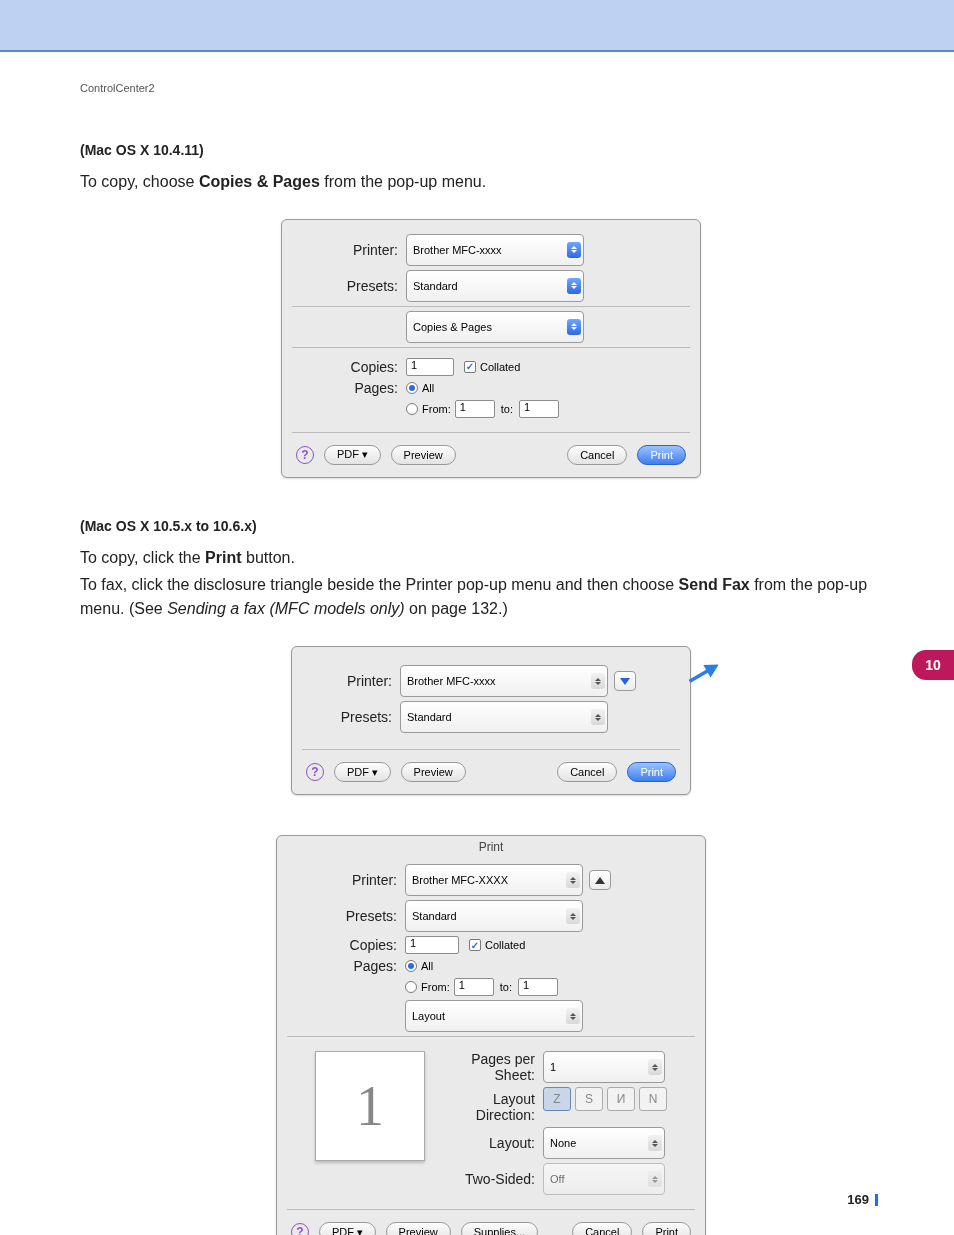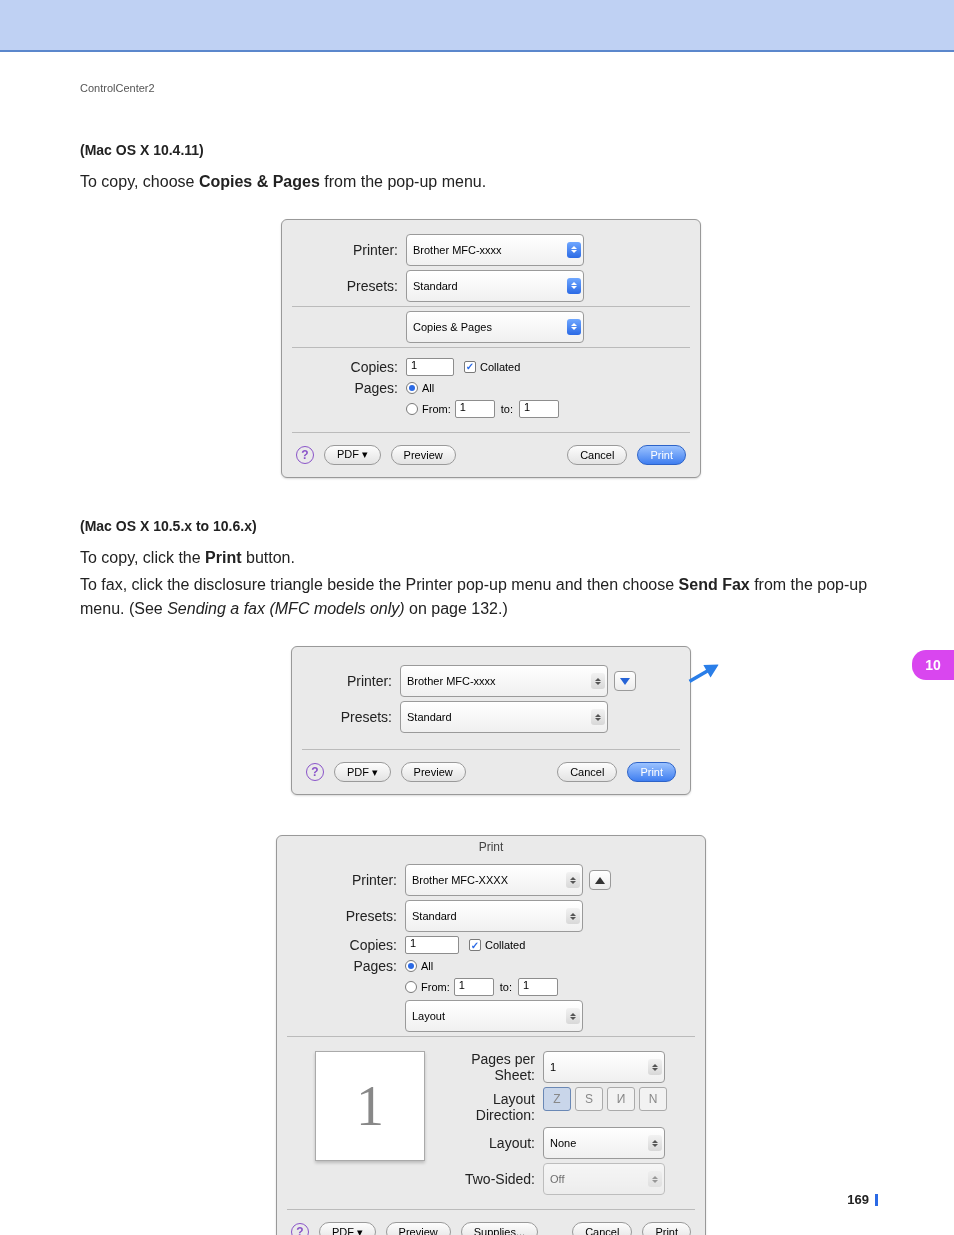--- a/index.html
+++ b/index.html
@@ -79,21 +79,21 @@
   }
   .tridown { width:0; height:0; border-left:5px solid transparent; border-right:5px solid transparent; border-top:7px solid #2563d6; }
   .triup   { width:0; height:0; border-left:5px solid transparent; border-right:5px solid transparent; border-bottom:7px solid #333; }
   .arrow {
     position:absolute; width:34px; height:18px;
     background:#2a7ee8; transform: rotate(-30deg);
     clip-path: polygon(0 40%, 60% 40%, 60% 10%, 100% 50%, 60% 90%, 60% 60%, 0 60%);
   }
   .side-tab {
     position:absolute; right:0; top:650px; width:42px; height:30px;
-    background:#d946ef; border-radius:14px 0 0 14px;
+    background:#be185d; border-radius:14px 0 0 14px;
     display:flex; align-items:center; justify-content:center;
     color:#fff; font-weight:bold; font-size:14px;
   }
   .pagefoot { position:absolute; right:76px; bottom:28px; font-weight:bold; font-size:13px; display:flex; align-items:center; gap:6px; }
   .pagefoot .bar { width:3px; height:12px; background:#2b6ae5; }
   .preview-box {
     width:110px; height:110px; background:#fff; border:1px solid #aaa;
     box-shadow:0 2px 3px rgba(0,0,0,.2);
     display:flex; align-items:center; justify-content:center;
     font-family: Georgia, serif; color:#888; font-size:56px;

